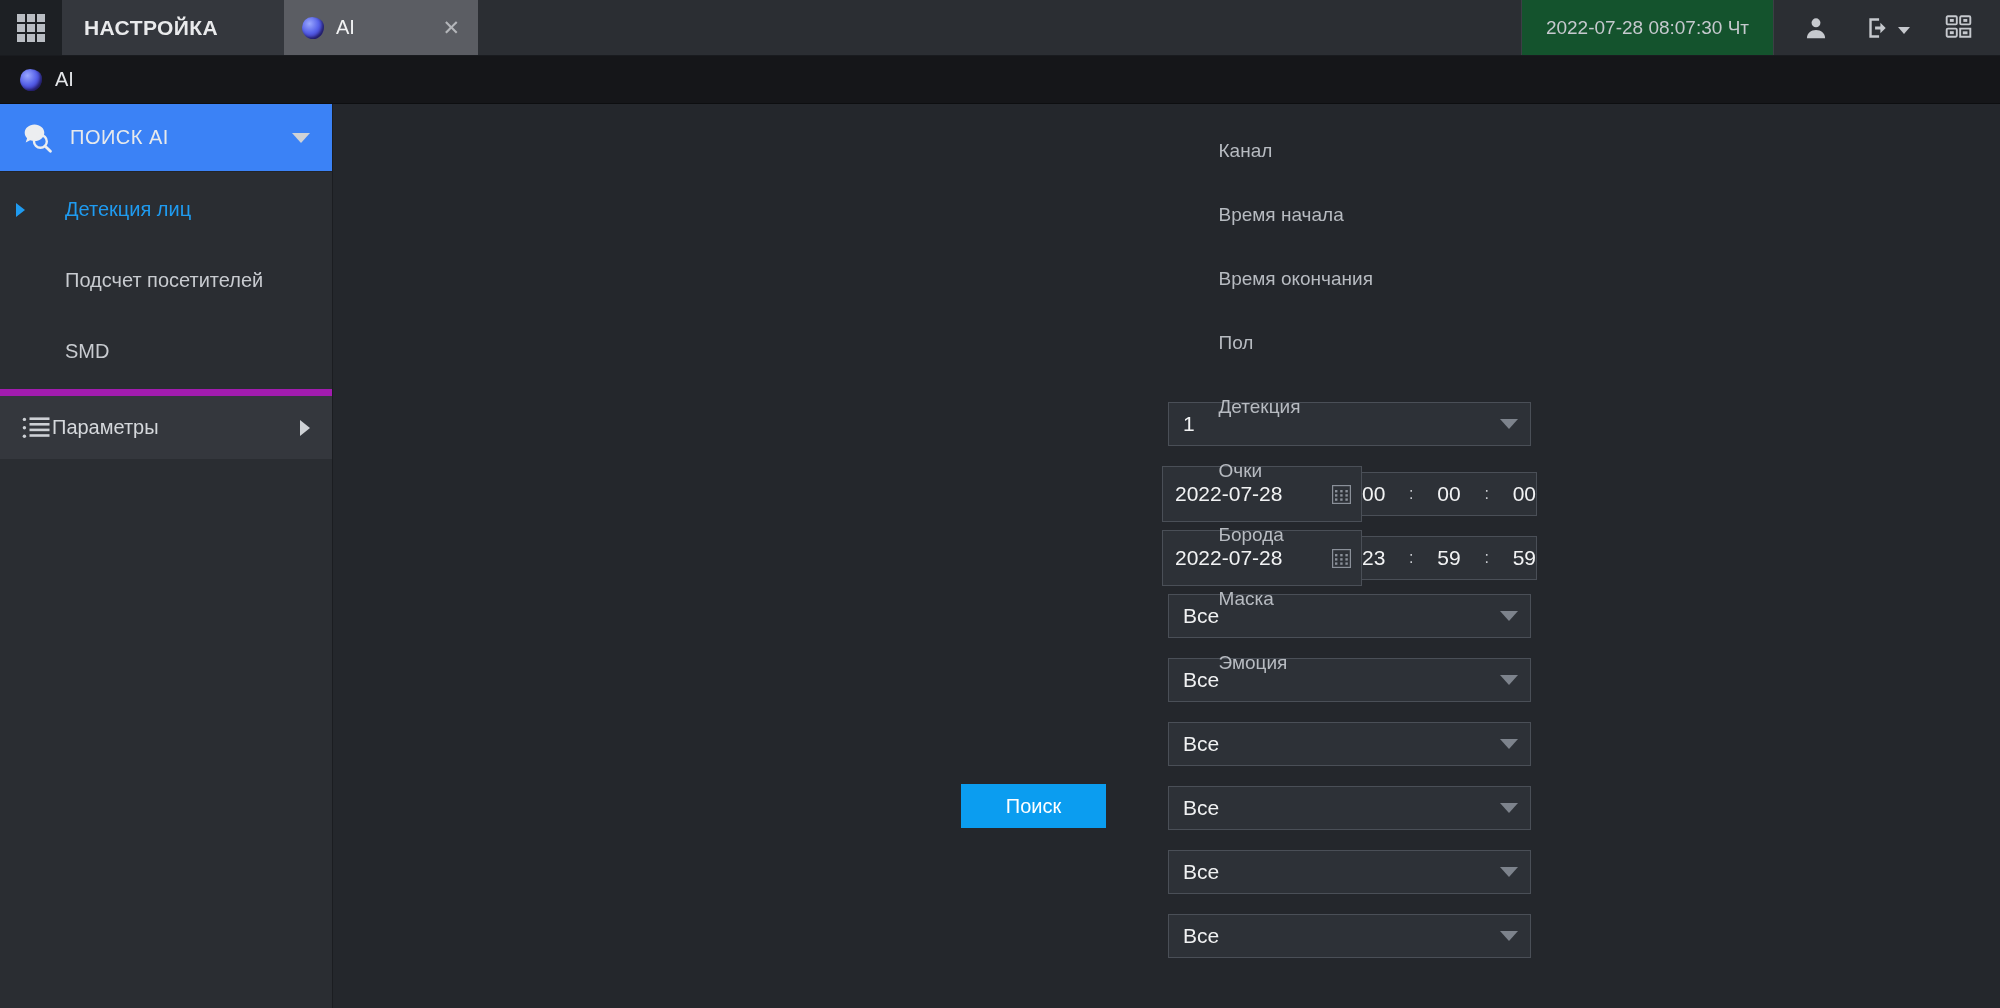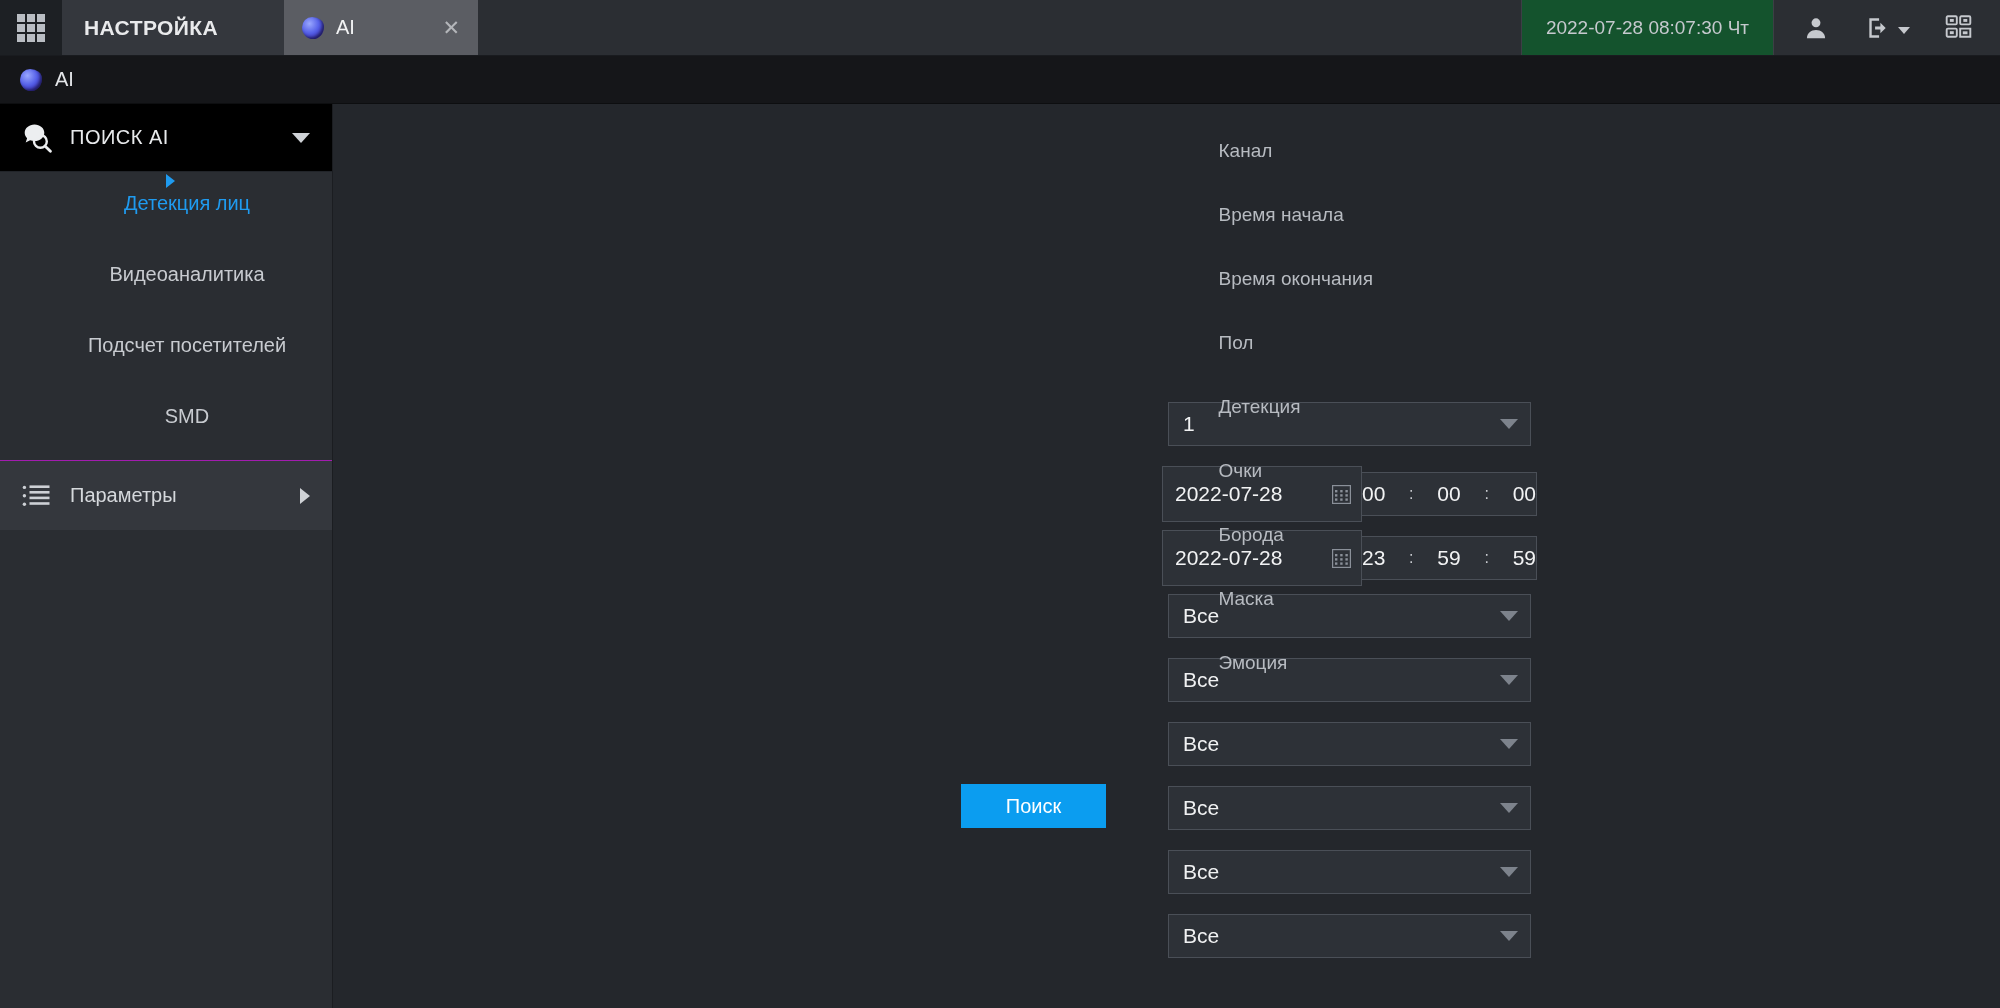--- a/index.html
+++ b/index.html
@@ -112,62 +112,61 @@
 
   
   .sidebar {
     width: 333px; flex: 0 0 333px;
     background: #2a2d32;
     border-right: 1px solid #1b1d21;
     display: flex; flex-direction: column;
   }
   .side-head {
     height: 68px; flex: 0 0 68px;
-    background: #000000;
+    background: #3b82f6;
     display: flex; align-items: center;
     padding: 0 22px 0 20px; gap: 16px;
     border-bottom: 1px solid #212429;
   }
   .head-icon { width: 34px; height: 30px; flex: 0 0 34px; }
   .head-text {
     flex: 1 1 auto; color: #e8eaec;
     font-size: 20px; letter-spacing: .5px;
   }
   .head-caret {
     width: 0; height: 0;
     border-left: 9px solid transparent;
     border-right: 9px solid transparent;
     border-top: 10px solid #cfd2d6;
   }
   .side-list { flex: 0 0 auto; background: #2a2d32; padding-top: 2px; }
   .side-item {
     height: 71px;
     display: flex; align-items: center;
-    padding-left: 42px; gap: 4px;
+    padding-left: 42px; gap: 32px;
     color: #c8cbd0; font-size: 20px;
     cursor: pointer;
-    flex-direction: column;
   }
   .side-item .arr {
     width: 0; height: 0; flex: 0 0 0;
     margin-left: -26px; margin-right: 8px;
     border-top: 7px solid transparent;
     border-bottom: 7px solid transparent;
     border-left: 9px solid transparent;
   }
   .side-item.active { color: #1f9bf0; }
   .side-item.active .arr { border-left-color: #1f9bf0; }
 
   .side-section {
     margin-top: 2px;
     height: 70px;
     background: #34373d;
     display: flex; align-items: center;
-    padding: 0 22px 0 22px; gap: 18px;
-    border-top: 1px solid #a21caf;
+    padding: 0 22px 0 22px; 
+    border-top: 7px solid #a21caf;
     cursor: pointer;
   }
   .list-icon { width: 30px; height: 24px; flex: 0 0 30px; }
   .sec-label { flex: 1 1 auto; color: #d5d8dc; font-size: 20px; }
   .sec-caret {
     width: 0; height: 0;
     border-top: 8px solid transparent;
     border-bottom: 8px solid transparent;
     border-left: 10px solid #cfd2d6;
   }
@@ -321,24 +320,20 @@
           </svg>
         </span>
         <span class="head-text">ПОИСК AI</span>
         <span class="head-caret"></span>
       </div>
 
       <div class="side-list">
         <div class="side-item active">
           <span class="arr"></span>
           <span>Детекция лиц</span>
-        </div>
-        <div class="side-item">
-          <span class="arr"></span>
-          <span>Видеоаналитика</span>
         </div>
         <div class="side-item">
           <span class="arr"></span>
           <span>Подсчет посетителей</span>
         </div>
         <div class="side-item">
           <span class="arr"></span>
           <span>SMD</span>
         </div>
       </div>

